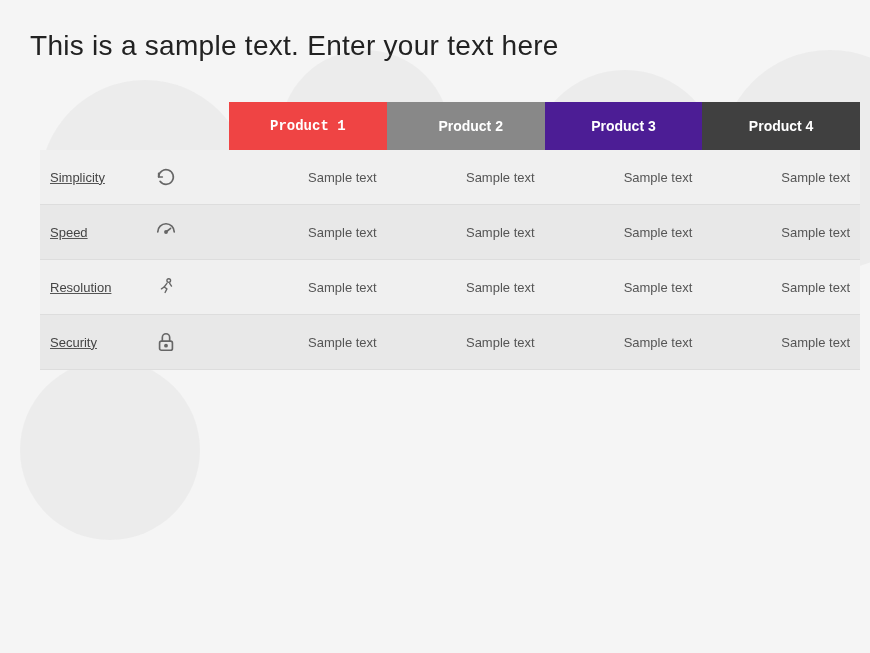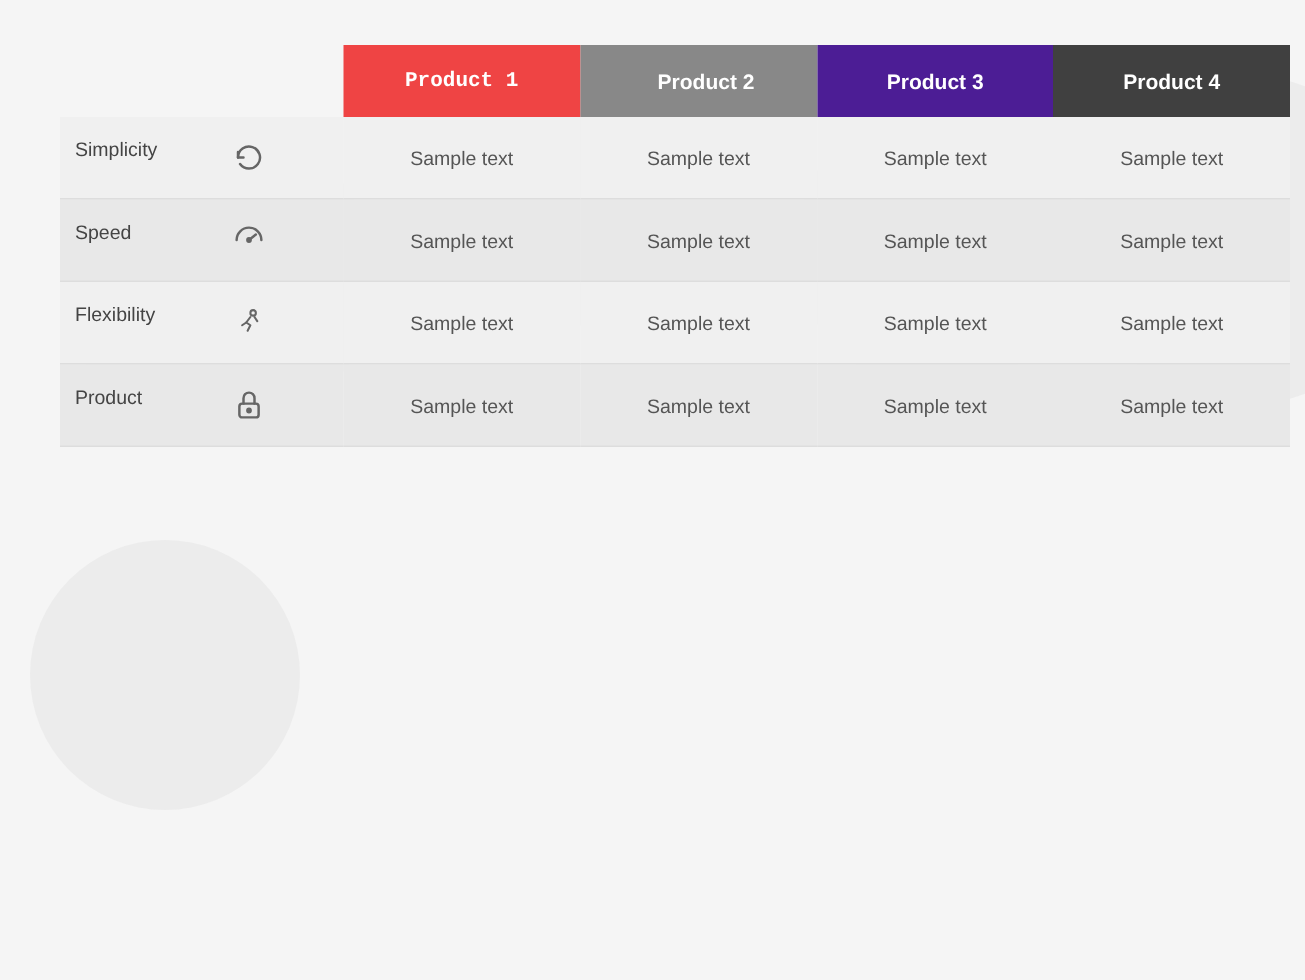--- a/index.html
+++ b/index.html
@@ -90,33 +90,35 @@
       background-color: #e8e8e8;
     }
     .comparison-table tbody tr:nth-child(odd) {
       background-color: #f0f0f0;
     }
 
     .comparison-table tbody td {
       padding: 14px 10px;
       font-size: 13px;
       color: #555;
-      text-align: center;
+      text-align: right;
       vertical-align: middle;
     }
 
     .comparison-table tbody td.row-label-cell {
       text-align: left;
       padding-left: 10px;
       background-color: transparent;
     }
 
     .row-label-content {
       display: flex;
+      align-items: center;
       gap: 8px;
+      text-decoration: underline;
     }
 
     .row-label-text {
       color: #444;
       font-size: 13px;
       min-width: 95px;
     }
 
     .row-icon {
       font-size: 18px;
@@ -142,20 +144,21 @@
 
 <div class="bg-decoration">
   <div class="bg-circle" style="left:40px; top:80px; width:210px; height:210px;"></div>
   <div class="bg-circle" style="left:280px; top:50px; width:170px; height:170px;"></div>
   <div class="bg-circle" style="left:530px; top:70px; width:190px; height:190px;"></div>
   <div class="bg-circle" style="left:720px; top:50px; width:220px; height:220px;"></div>
   <div class="bg-circle" style="left:20px; top:360px; width:180px; height:180px;"></div>
 </div>
 
 <div class="page-content">
+  <h1 class="page-title">This is a sample text. Enter your text here</h1>
 
   <table class="comparison-table">
     <thead>
       <tr>
         <th class="row-label-header"></th>
         <th class="col-p1">Product 1</th>
         <th class="col-p2">Product 2</th>
         <th class="col-p3">Product 3</th>
         <th class="col-p4">Product 4</th>
       </tr>
@@ -195,42 +198,42 @@
         </td>
         <td>Sample text</td>
         <td>Sample text</td>
         <td>Sample text</td>
         <td>Sample text</td>
       </tr>
 
       <tr>
         <td class="row-label-cell">
           <div class="row-label-content">
-            <span class="row-label-text">Flexibility</span>
+            <span class="row-label-text">Resolution</span>
             <span class="row-icon">
               <svg class="icon-svg" viewBox="0 0 24 24">
 
                 <circle cx="15" cy="5" r="2" stroke="#666" stroke-width="1.5" fill="none"></circle>
                 <path d="M13 8 l-3 4 l3 2 l-2 4" stroke="#666" stroke-width="1.5" fill="none" stroke-linecap="round" stroke-linejoin="round"></path>
                 <path d="M10 12 l-3 2" stroke="#666" stroke-width="1.5" fill="none" stroke-linecap="round"></path>
                 <path d="M16 8 l2 3" stroke="#666" stroke-width="1.5" fill="none" stroke-linecap="round"></path>
               </svg>
             </span>
           </div>
         </td>
         <td>Sample text</td>
         <td>Sample text</td>
         <td>Sample text</td>
         <td>Sample text</td>
       </tr>
 
       <tr>
         <td class="row-label-cell">
           <div class="row-label-content">
-            <span class="row-label-text">Product</span>
+            <span class="row-label-text">Security</span>
             <span class="row-icon">
               <svg class="icon-svg" viewBox="0 0 24 24">
                 <rect x="5" y="11" width="14" height="10" rx="2" stroke="#666" stroke-width="1.8" fill="none"></rect>
                 <path d="M8 11V7a4 4 0 0 1 8 0v4" stroke="#666" stroke-width="1.8" fill="none" stroke-linecap="round"></path>
                 <circle cx="12" cy="16" r="1.2" fill="#666"></circle>
               </svg>
             </span>
           </div>
         </td>
         <td>Sample text</td>

